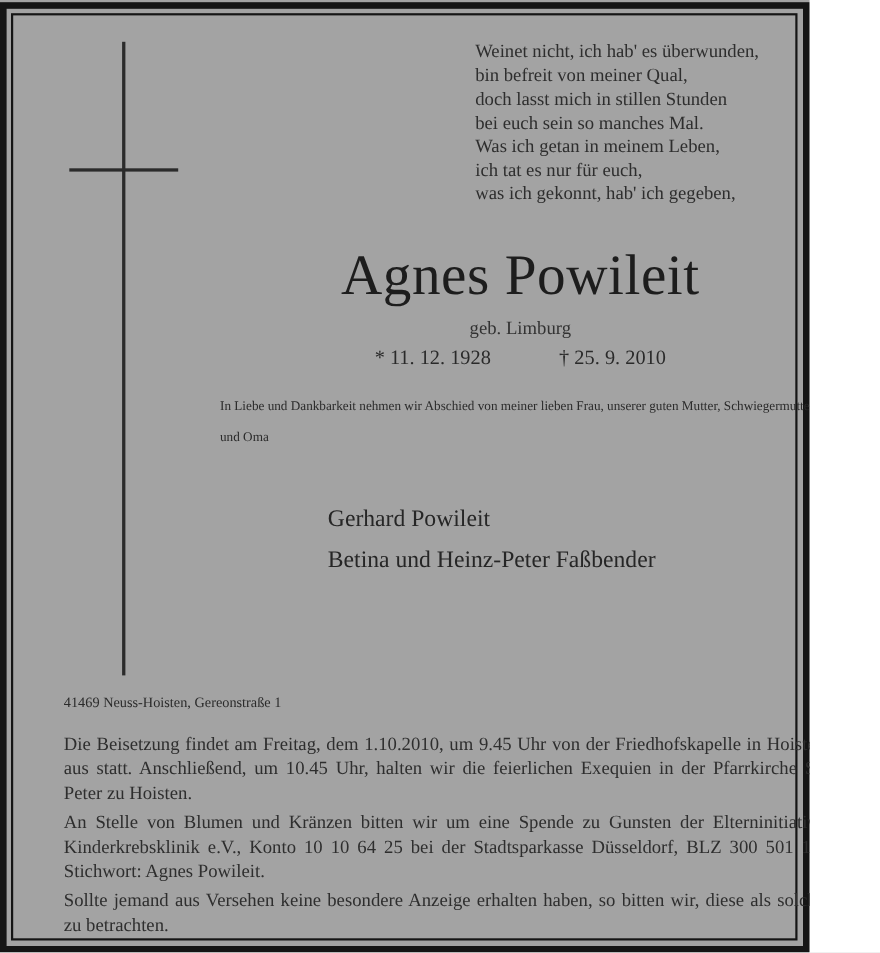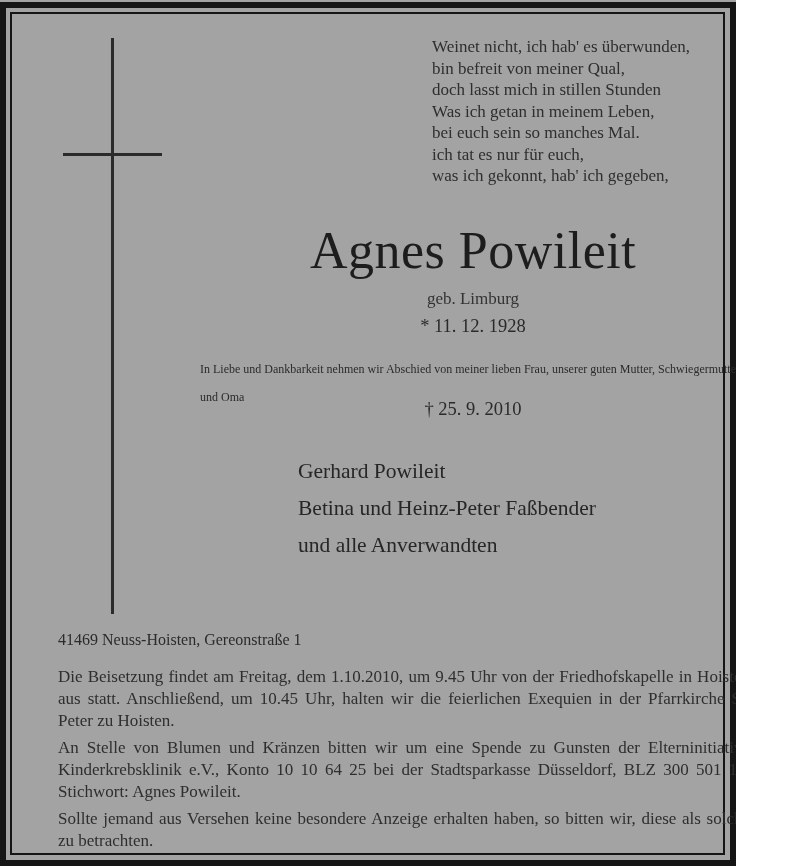--- a/index.html
+++ b/index.html
@@ -34,34 +34,34 @@
     white-space: nowrap;
   }
   .center-block {
     position: absolute; left: 200px; top: 222px; width: 546px;
     text-align: center;
   }
   .name { font-size: 52px; line-height: 58px; color: #1d1d1d; letter-spacing: 0.5px; }
   .maiden { font-size: 17px; margin-top: 9px; color: #333; }
   .dates {
     margin-top: 7px; font-size: 18.5px; color: #2a2a2a;
-    display: flex; justify-content: center; gap: 62px; flex-direction: column;
+    display: flex; justify-content: center; gap: 62px;
   }
   .intro {
     position: absolute; left: 200px; top: 356px; width: 556px;
     font-size: 12px; line-height: 27.5px; color: #2b2b2b;
   }
   .mourners {
     position: absolute; left: 298px; top: 424px;
     font-size: 21.5px; line-height: 31px; color: #262626; margin-top: 32px;
   }
   .mourner-group { margin: 0 0 6px 0; }
   .address {
     position: absolute; left: 58px; top: 631px;
-    font-size: 16px; color: #2b2b2b;
+    font-size: 13px; color: #2b2b2b;
   }
   .bottom {
     position: absolute; left: 58px; top: 666px; width: 692px;
     font-size: 17px; line-height: 22px; color: #2e2e2e;
     text-align: justify;
   }
   .bottom p { margin: 0 0 5px 0; }
 </style>
 </head>
 <body>
@@ -72,22 +72,22 @@
 
   <div>
     <div class="cross-v"></div>
     <div class="cross-h"></div>
   </div>
 
   <div class="poem">
     <div>Weinet nicht, ich hab' es überwunden,</div>
     <div>bin befreit von meiner Qual,</div>
     <div>doch lasst mich in stillen Stunden</div>
+    <div>bei euch sein so manches Mal.</div>
     <div>Was ich getan in meinem Leben,</div>
-    <div>bei euch sein so manches Mal.</div>
     <div>ich tat es nur für euch,</div>
     <div>was ich gekonnt, hab' ich gegeben,</div>
   </div>
 
   <div class="center-block">
     <div class="name">Agnes Powileit</div>
     <div class="maiden">geb. Limburg</div>
     <div class="dates">
       <span>* 11. 12. 1928</span>
       <span>† 25. 9. 2010</span>
@@ -96,23 +96,20 @@
 
   <div class="intro">In Liebe und Dankbarkeit nehmen wir Abschied von meiner lieben Frau, unserer guten Mutter, Schwiegermutter und Oma</div>
 
   <div class="mourners">
     <div class="mourner-group">
       <div>Gerhard Powileit</div>
     </div>
     <div class="mourner-group">
       <div>Betina und Heinz-Peter Faßbender</div>
     </div>
-    <div class="mourner-group">
-      <div>und alle Anverwandten</div>
-    </div>
   </div>
 
   <div class="address">41469 Neuss-Hoisten, Gereonstraße 1</div>
 
   <div class="bottom">
     <p>Die Beisetzung findet am Freitag, dem 1.10.2010, um 9.45 Uhr von der Friedhofskapelle in Hoisten aus statt. Anschließend, um 10.45 Uhr, halten wir die feierlichen Exequien in der Pfarrkirche St. Peter zu Hoisten.</p>
     <p>An Stelle von Blumen und Kränzen bitten wir um eine Spende zu Gunsten der Elterninitiative Kinderkrebsklinik e.V., Konto 10 10 64 25 bei der Stadtsparkasse Düsseldorf, BLZ 300 501 10. Stichwort: Agnes Powileit.</p>
     <p>Sollte jemand aus Versehen keine besondere Anzeige erhalten haben, so bitten wir, diese als solche zu betrachten.</p>
   </div>
 </div>

